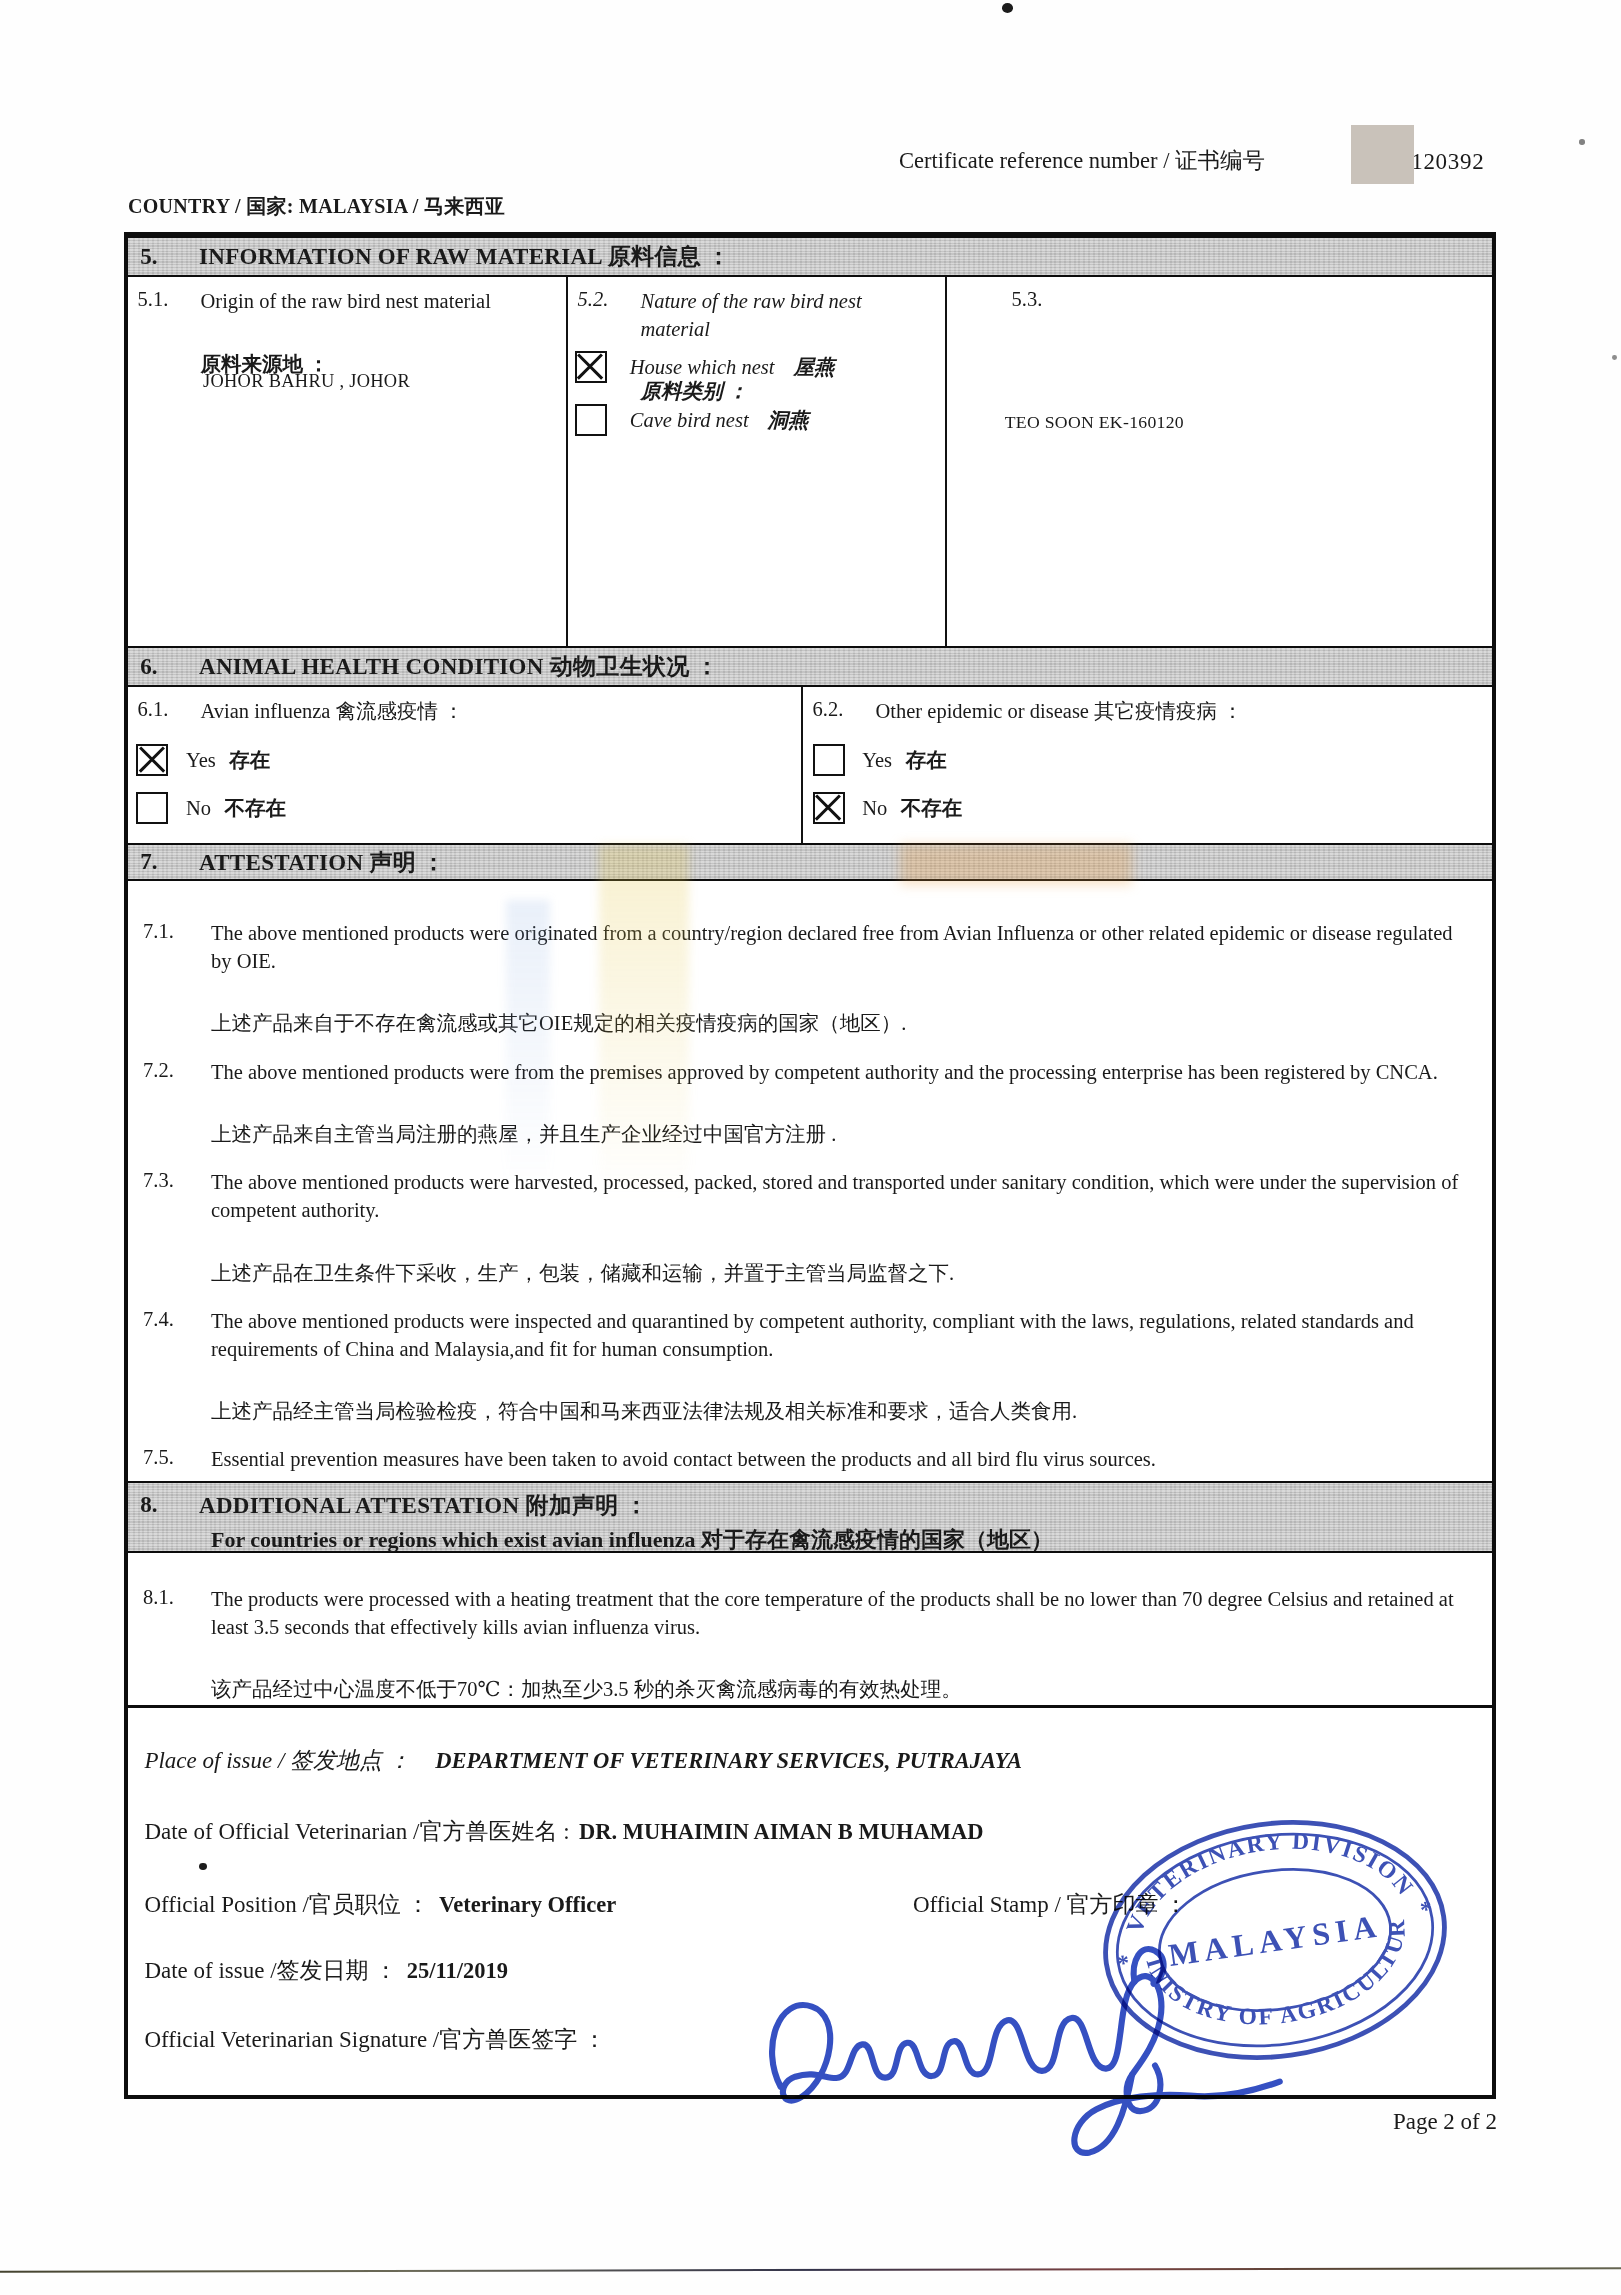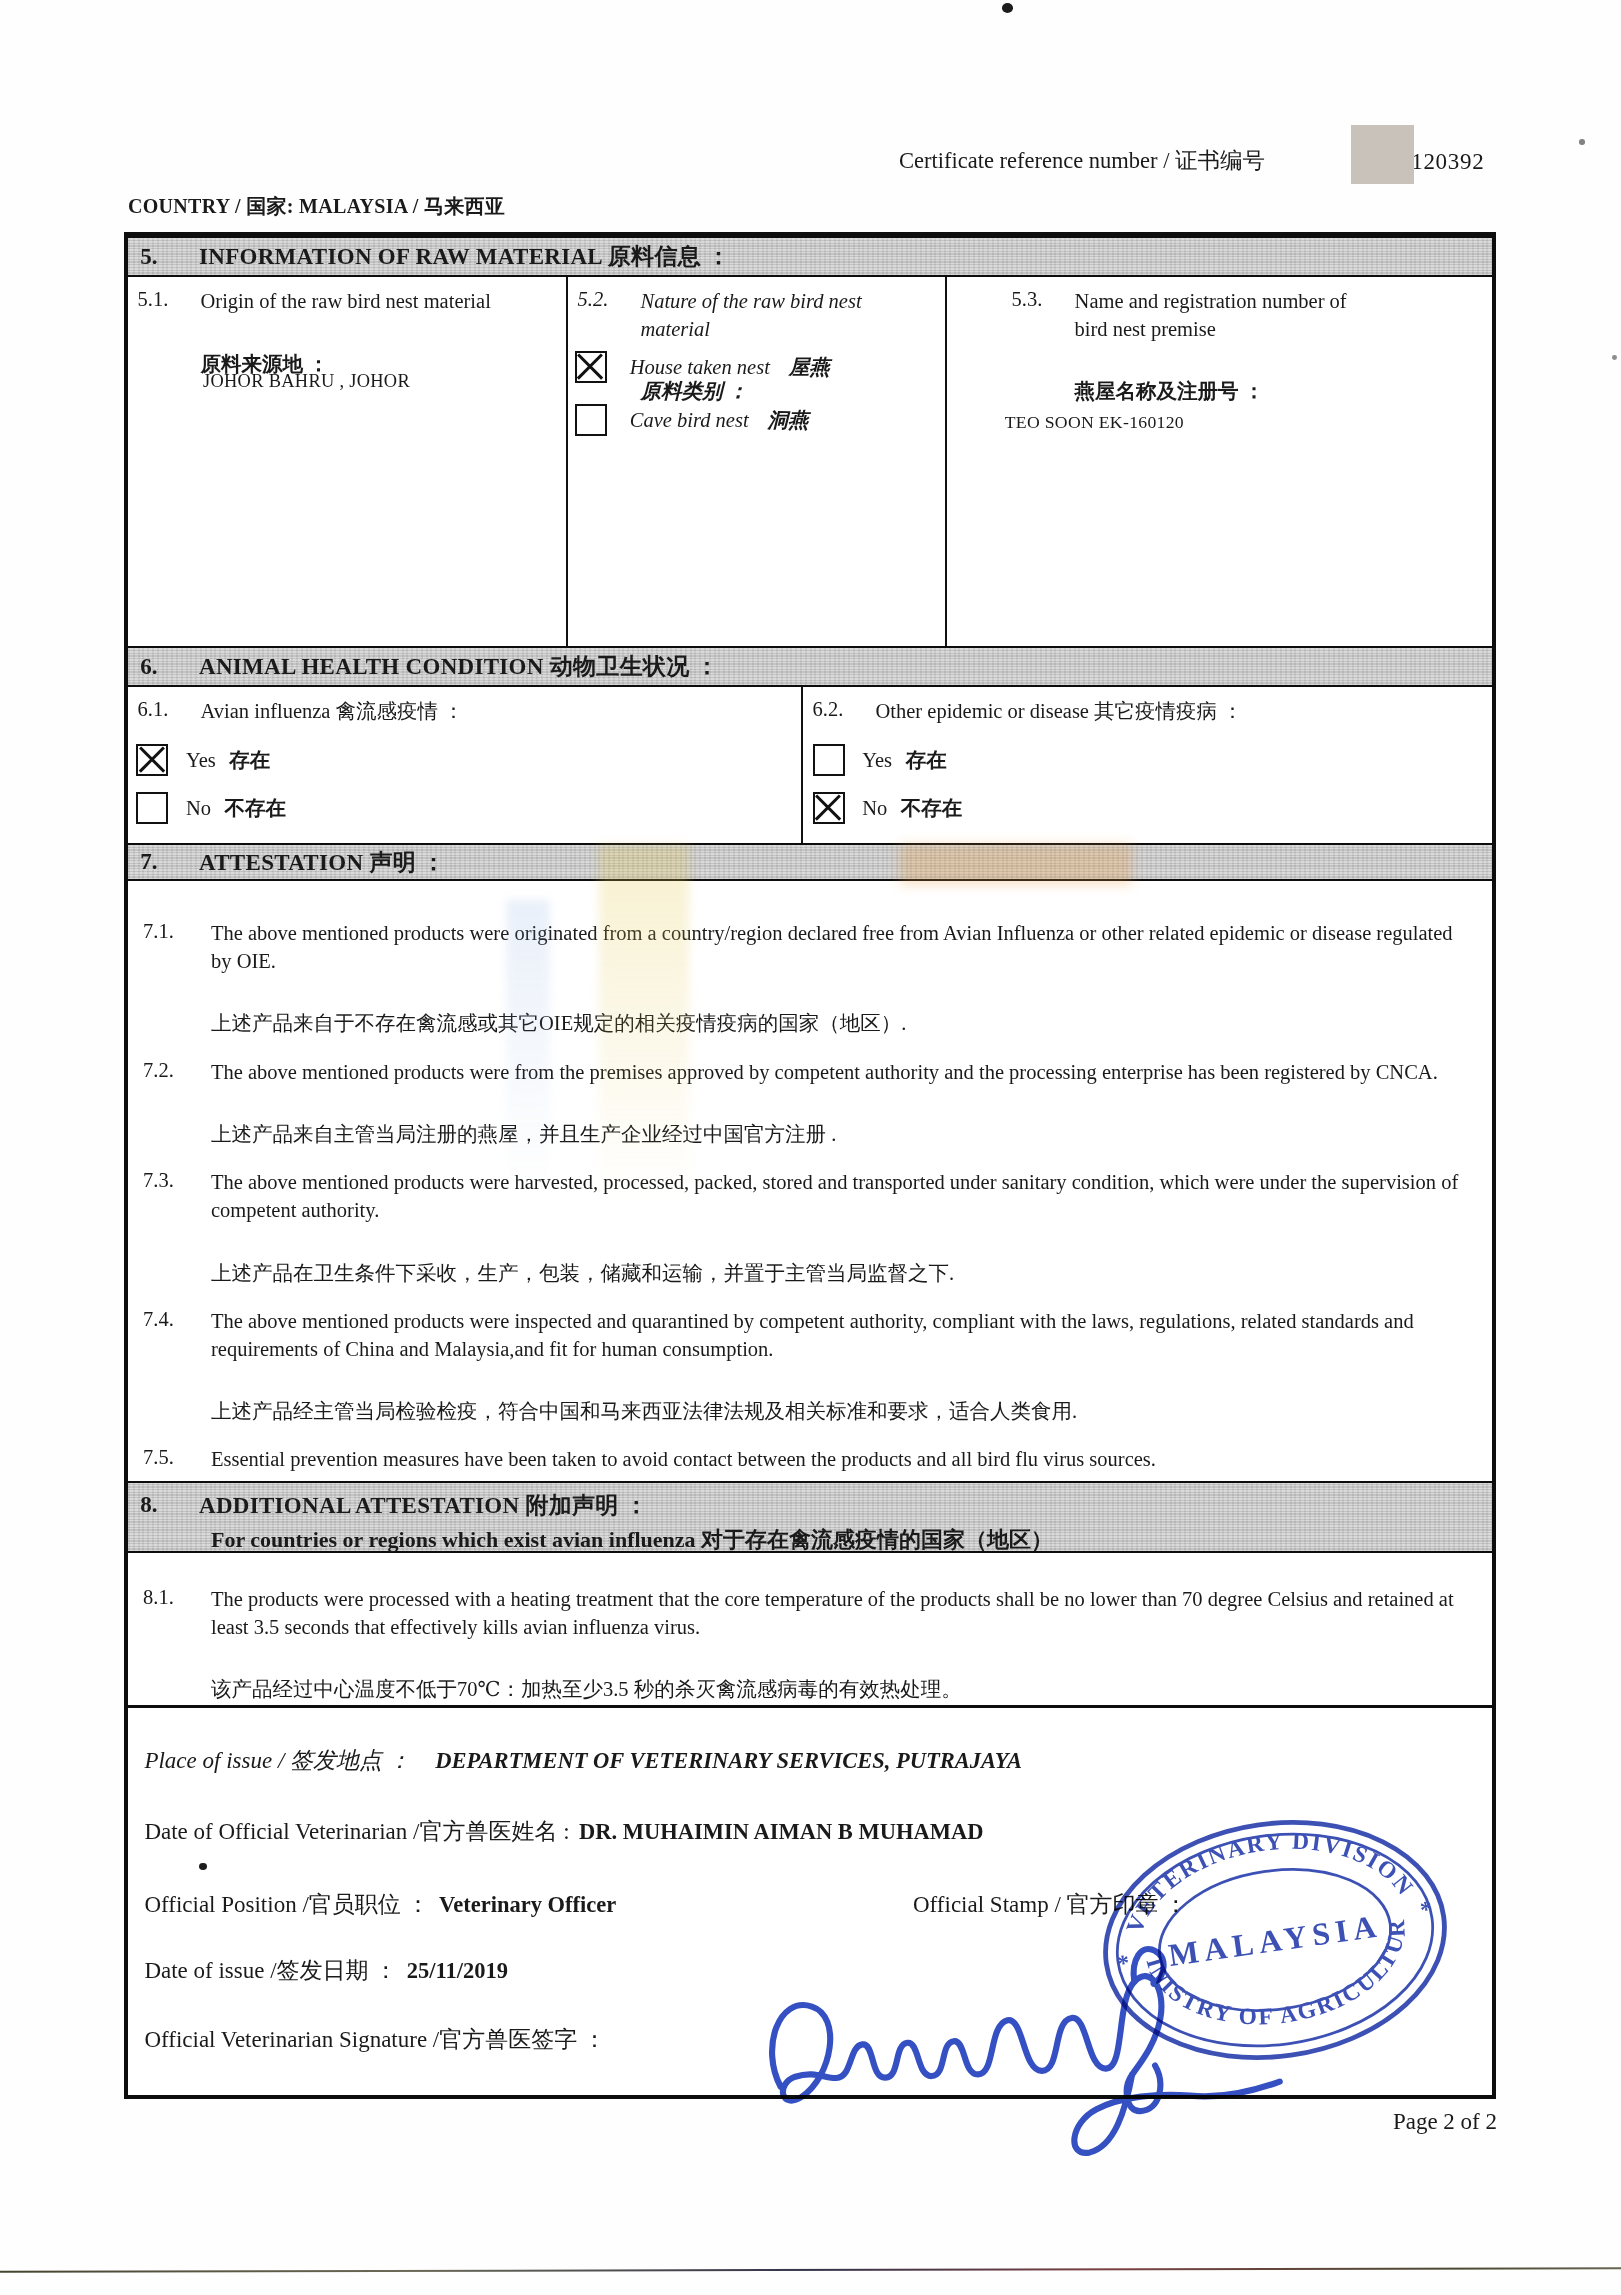--- a/index.html
+++ b/index.html
@@ -139,35 +139,30 @@
     <div class="cell vline" style="left:440px; width:379px;font-style:italic;">
       <div class="chead">
         <span class="cnum">5.2.</span>
         <span class="clbl">
           <div>Nature of the raw bird nest material</div>
           <div class="zh">原料类别 ：</div>
         </span>
       </div>
       <div class="opt" style="left:6.8px; top:74px;">
         <span class="cb checked"></span>
-        <span class="olbl"><span>House taken nest</span><span class="zh">屋燕</span></span>
+        <span class="olbl"><span>House which nest</span><span class="zh">屋燕</span></span>
       </div>
       <div class="opt" style="left:6.8px; top:127px;">
         <span class="cb"></span>
         <span class="olbl"><span>Cave bird nest</span><span class="zh">洞燕</span></span>
       </div>
     </div>
     <div class="cell" style="left:874px; width:490px; padding-left:4.1px;">
       <div class="chead" style="padding-left:5.5px;">
         <span class="cnum">5.3.</span>
-        <span class="clbl">
-          <div>Name and registration number of</div>
-          <div>bird nest premise</div>
-          <div class="zh">燕屋名称及注册号 ：</div>
-        </span>
       </div>
       <div class="cvalue" style="left:2.7px; top:135px; font-size:17.7px;">TEO SOON EK-160120</div>
     </div>
   </div>
 
   <div class="row band band6">
     <span class="bnum">6.</span>
     <span class="btitle">ANIMAL HEALTH CONDITION 动物卫生状况 ：</span>
   </div>
   <div class="row row6">

